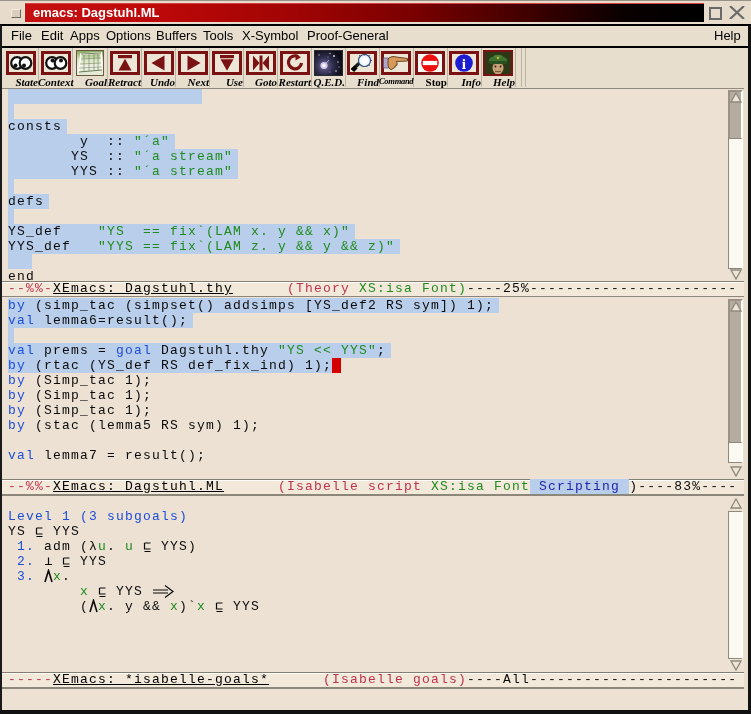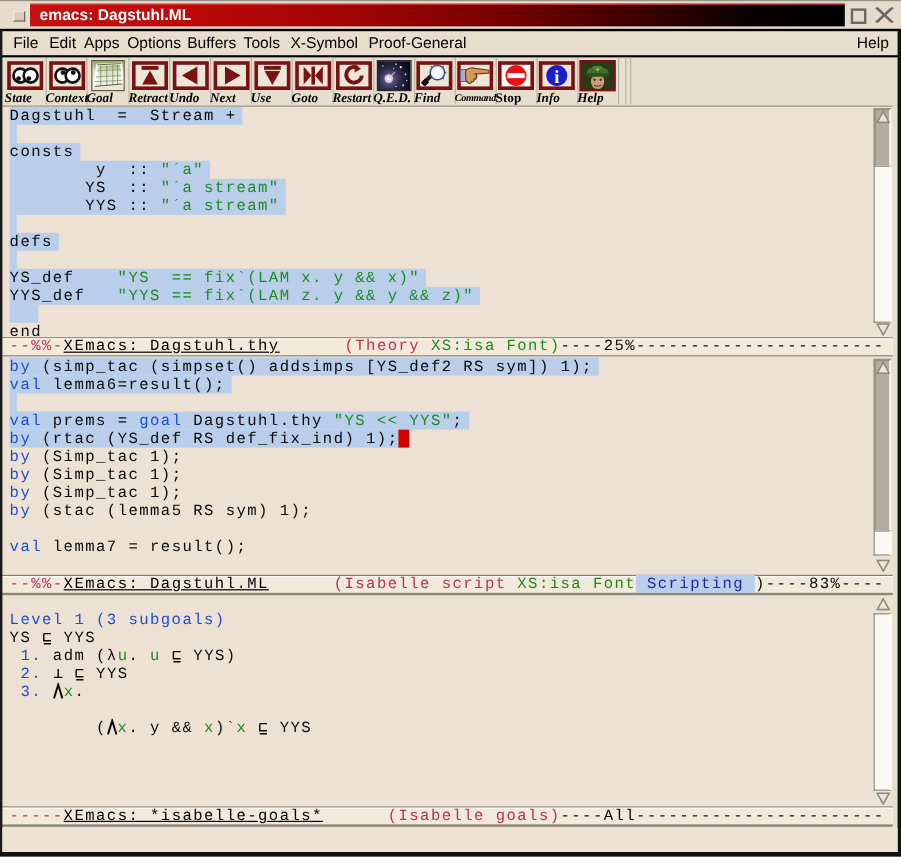--- a/index.html
+++ b/index.html
@@ -16,21 +16,21 @@
 #maxbox{left:709px;top:7px;width:9px;height:9px;border:2px solid #6a6a6a;}
 #closex{left:729px;top:6px;width:16px;height:13px;}
 #mline1{left:0;top:24px;width:751px;height:2px;background:#000;}
 #menubar{left:0;top:27px;width:751px;height:19px;background:#E8DECD;color:#000;
  font-family:"Liberation Sans",sans-serif;font-size:13px;}
 #menubar span{position:absolute;top:1px;}
 #mline2{left:0;top:46px;width:751px;height:2px;background:#000;}
 #toolbar{left:0;top:48px;width:751px;height:40px;background:#E8DECD;border-bottom:1px solid #8f887c;}
 
 .tcell{position:absolute;top:0;height:39px;border-right:1px solid #bdb3a3;}
-.tlabel{position:absolute;top:28px;width:100%;text-align:left;
+.tlabel{position:absolute;top:28px;width:100%;text-align:right;
  font-family:"Liberation Serif",serif;font-weight:bold;font-style:italic;font-size:11px;color:#000;}
 .ibox{position:absolute;top:3px;width:30px;height:24px;background:#EDE5D6;border:3px solid #7A1112;box-sizing:border-box;}
 
 .pane{left:0;width:751px;background:#EDE1D3;overflow:hidden;}
 .line{position:absolute;left:8px;height:15px;font-size:13px;letter-spacing:1.2px;line-height:15px;white-space:pre;color:#0a0a0a;}
 .hl{position:absolute;left:8px;height:15px;background:#B9CEEA;}
 .r{color:#1d4ed8;}  
 .g{color:#1F8B1F;}  
 .mr{color:#BE3250;} 
 .nb{color:#000000;text-decoration:underline;} 
@@ -265,21 +265,20 @@
  <div class="hl" style="top:30px;width:59px;"></div>
  <div class="hl" style="top:45px;width:167px;"></div>
  <div class="hl" style="top:60px;width:230px;"></div>
  <div class="hl" style="top:75px;width:230px;"></div>
  <div class="hl" style="top:90px;width:6px;"></div>
  <div class="hl" style="top:105px;width:41px;"></div>
  <div class="hl" style="top:120px;width:6px;"></div>
  <div class="hl" style="top:135px;width:347px;"></div>
  <div class="hl" style="top:150px;width:392px;"></div>
  <div class="hl" style="top:165px;width:24px;"></div>
- <div class="line" style="top:0;">Dagstuhl  =  Stream +</div>
  <div class="line" style="top:30px;">consts</div>
  <div class="line" style="top:45px;">        y  :: <span class="g">"´a"</span></div>
  <div class="line" style="top:60px;">       YS  :: <span class="g">"´a stream"</span></div>
  <div class="line" style="top:75px;">       YYS :: <span class="g">"´a stream"</span></div>
  <div class="line" style="top:105px;">defs</div>
  <div class="line" style="top:135px;">YS_def    <span class="g">"YS  == fix`(LAM x. y &amp;&amp; x)"</span></div>
  <div class="line" style="top:150px;">YYS_def   <span class="g">"YYS == fix`(LAM z. y &amp;&amp; y &amp;&amp; z)"</span></div>
  <div class="line" style="top:180px;">end</div>
 </div>
 
@@ -322,20 +321,25 @@
         <path d="M1.5,4 H7.5 M1.5,4 V10 H7.5 M1.5,12.5 H7.5" stroke="#0a0a0a" stroke-width="1.2" fill="none"></path>
       </svg> YYS)</div>
  <div class="line" style="top:57px;"> <span class="r">2.</span> <svg class="gl" viewBox="0 0 9 15">
         <path d="M4.5,3.5 V10.5 M1,10.5 H8" stroke="#0a0a0a" stroke-width="1.2" fill="none"></path>
       </svg> <svg class="gl" viewBox="0 0 9 15">
         <path d="M1.5,4 H7.5 M1.5,4 V10 H7.5 M1.5,12.5 H7.5" stroke="#0a0a0a" stroke-width="1.2" fill="none"></path>
       </svg> YYS</div>
  <div class="line" style="top:72px;"> <span class="r">3.</span> <svg class="gl" viewBox="0 0 9 15">
         <path d="M1,13 L4.5,1.5 L8,13" stroke="#0a0a0a" stroke-width="1.6" fill="none"></path>
       </svg><span class="g">x</span>.</div>
+ <div class="line" style="top:87px;">        <span class="g">x</span> <svg class="gl" viewBox="0 0 9 15">
+        <path d="M1.5,4 H7.5 M1.5,4 V10 H7.5 M1.5,12.5 H7.5" stroke="#0a0a0a" stroke-width="1.2" fill="none"></path>
+      </svg> YYS <svg class="gl2" style="width:22px;" viewBox="0 0 22 15">
+        <path d="M1,6 H16 M1,9 H16 M13,1.5 L21,7.5 L13,13.5" stroke="#0a0a0a" stroke-width="1.2" fill="none"></path>
+      </svg></div>
  <div class="line" style="top:102px;">        (<svg class="gl" viewBox="0 0 9 15">
         <path d="M1,13 L4.5,1.5 L8,13" stroke="#0a0a0a" stroke-width="1.6" fill="none"></path>
       </svg><span class="g">x</span>. y &amp;&amp; <span class="g">x</span>)`<span class="g">x</span> <svg class="gl" viewBox="0 0 9 15">
         <path d="M1.5,4 H7.5 M1.5,4 V10 H7.5 M1.5,12.5 H7.5" stroke="#0a0a0a" stroke-width="1.2" fill="none"></path>
       </svg> YYS</div>
 </div>
 
 <div class="abs modeline" style="top:672px;">
  <div class="inner"></div>
     <div class="shadow"></div>

